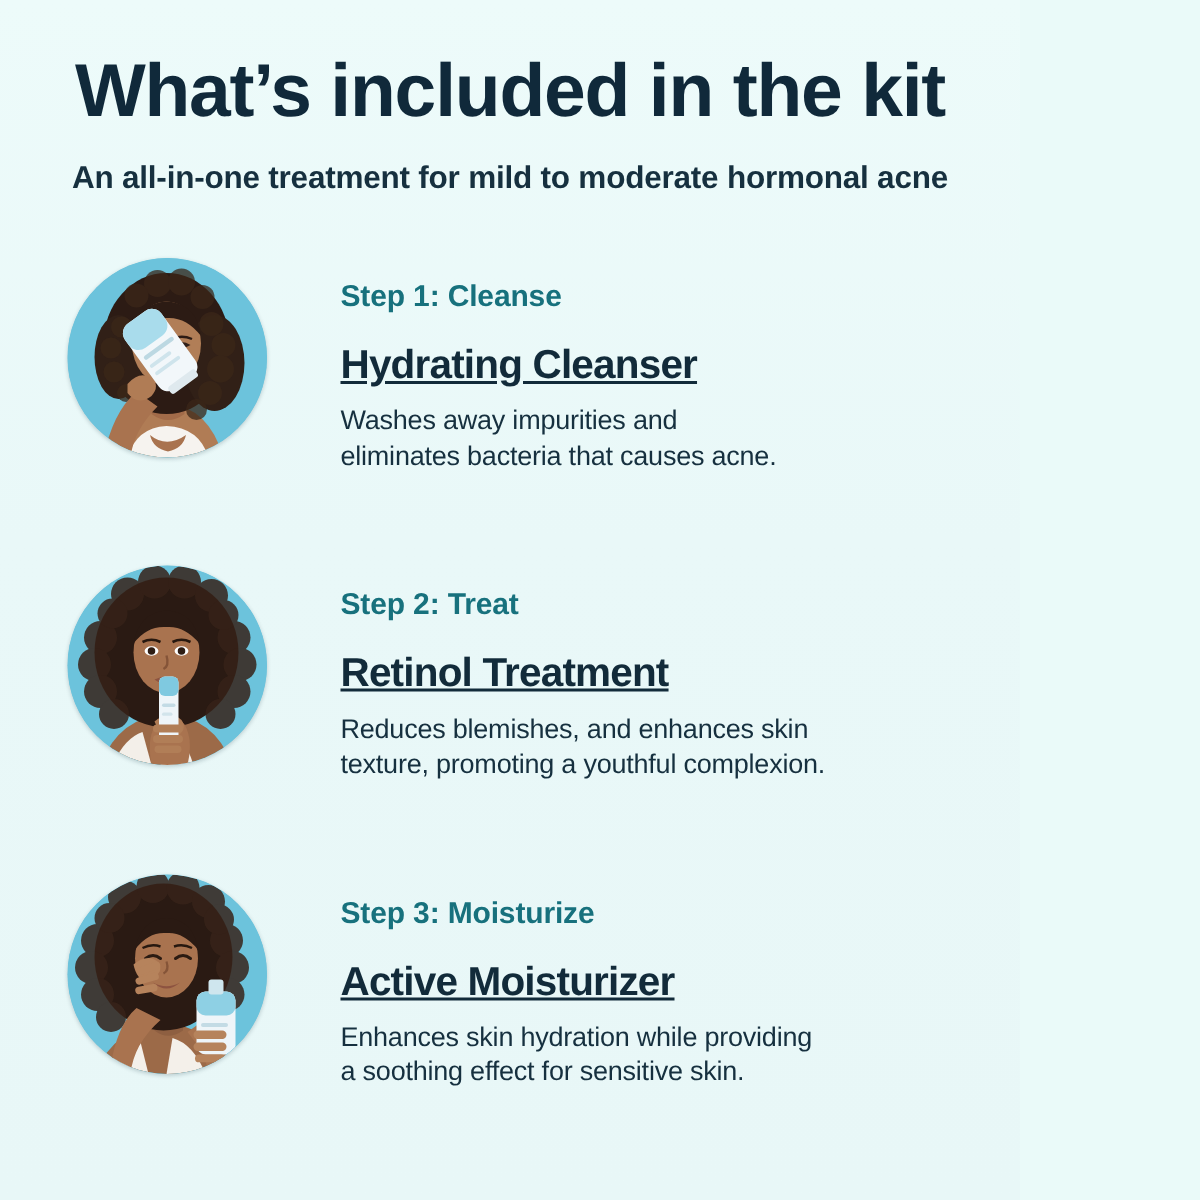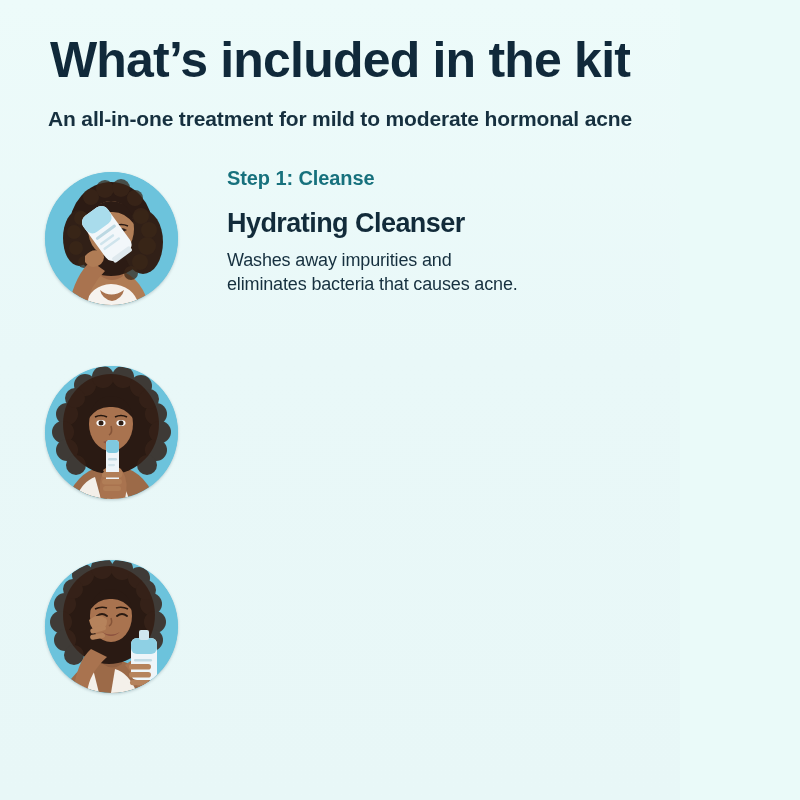--- a/index.html
+++ b/index.html
@@ -86,29 +86,31 @@
     padding-left: 49px;
     padding-top: 0;
   }
 
   .step-label {
     font-size: 20px;
     font-weight: 700;
     color: #17717d;
     letter-spacing: -0.1px;
     line-height: 1.2;
+    margin-top: 20px;
   }
 
   .product-name {
     margin-top: 18px;
     font-size: 27px;
     font-weight: 700;
     color: #122b3a;
     letter-spacing: -0.55px;
     line-height: 1.15;
+    text-decoration: underline;
   }
 
   .product-desc {
     margin-top: 10px;
     font-size: 18px;
     font-weight: 400;
     color: #16303f;
     letter-spacing: -0.15px;
     line-height: 1.31;
     white-space: pre-line;
@@ -259,20 +261,26 @@
 
               <g fill="#b17e57">
                 <rect x="57" y="106" width="20" height="5.4" rx="2.7"></rect>
                 <rect x="57" y="113" width="20" height="5.4" rx="2.7"></rect>
                 <rect x="58" y="120" width="18" height="5" rx="2.5"></rect>
               </g>
             </g>
           </svg>
         </div>
       </div>
+      <div class="step-text">
+        <div class="step-label">Step 2: Treat</div>
+        <div class="product-name">Retinol Treatment</div>
+        <div class="product-desc">Reduces blemishes, and enhances skin
+texture, promoting a youthful complexion.</div>
+      </div>
     </div>
 
     <div class="step-row">
       <div class="photo-wrap">
         <div class="photo">
           <svg viewBox="0 0 133 133" xmlns="http://www.w3.org/2000/svg" role="img">
             <defs>
               <clipPath id="c3">
                   <circle cx="66.5" cy="66.5" r="66.5"></circle>
                 </clipPath>
@@ -332,16 +340,22 @@
               <rect x="89" y="105" width="13" height="2.4" rx="1.2" fill="#d4e5ec"></rect>
               <g fill="#b6835c">
                 <rect x="84" y="104" width="22" height="5.6" rx="2.8"></rect>
                 <rect x="84" y="112" width="22" height="5.6" rx="2.8"></rect>
                 <rect x="85" y="120" width="20" height="5.2" rx="2.6"></rect>
               </g>
             </g>
           </svg>
         </div>
       </div>
+      <div class="step-text">
+        <div class="step-label">Step 3: Moisturize</div>
+        <div class="product-name">Active Moisturizer</div>
+        <div class="product-desc">Enhances skin hydration while providing
+a soothing effect for sensitive skin.</div>
+      </div>
     </div>
 
   </div>
 </div>
 
 </body></html>

